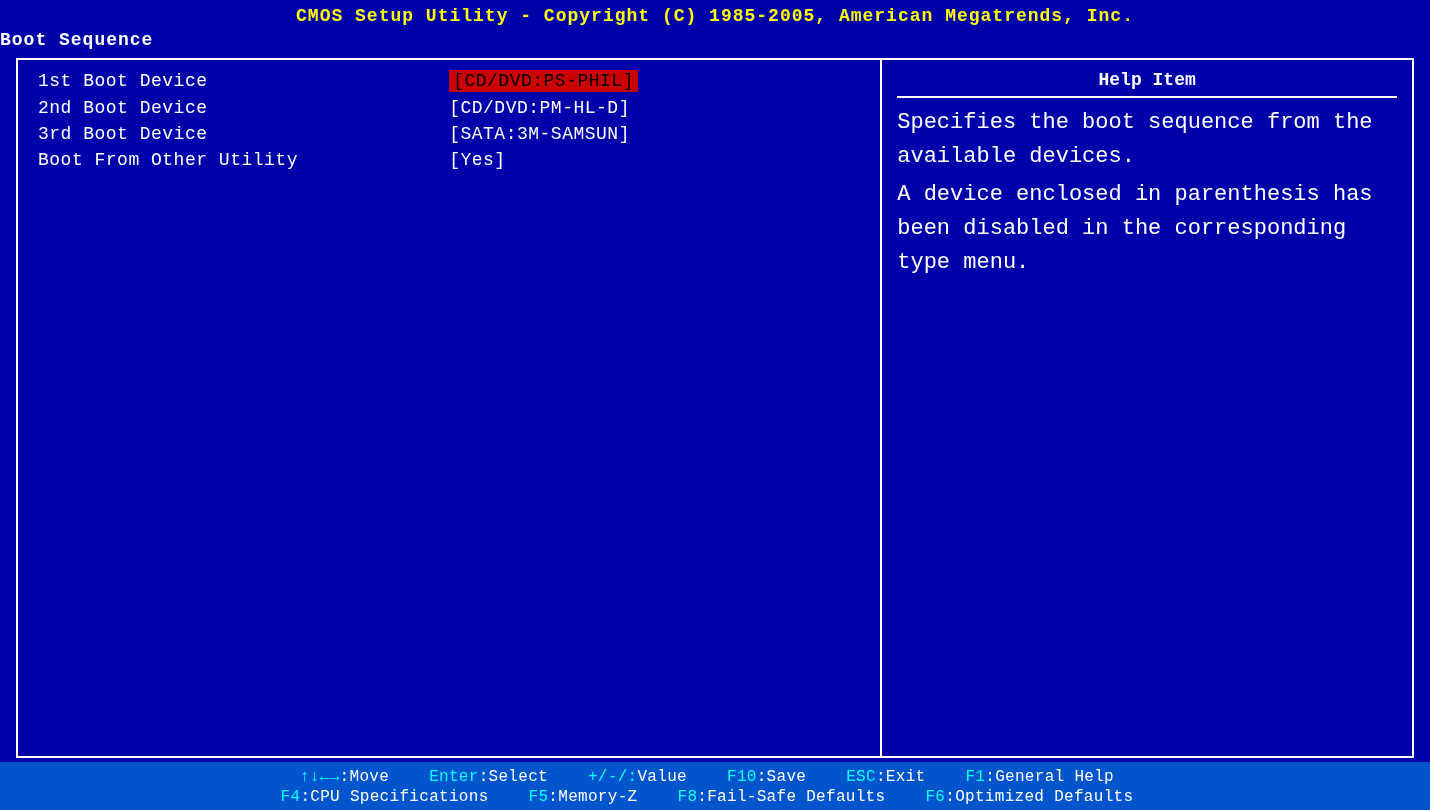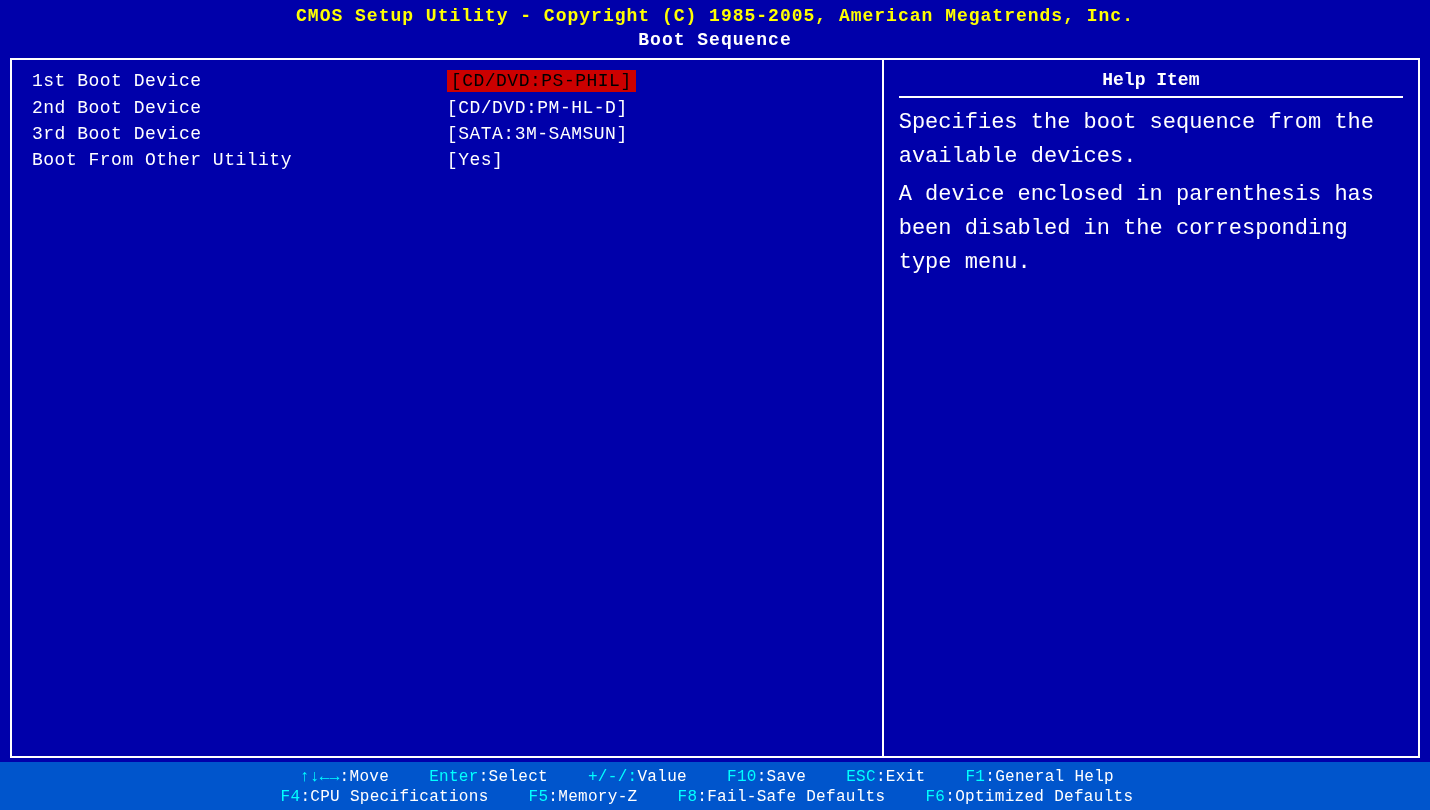--- a/index.html
+++ b/index.html
@@ -32,33 +32,33 @@
       text-align: center;
       padding: 6px 0 2px 0;
       font-size: 18px;
       letter-spacing: 1px;
       font-weight: bold;
     }
 
     .top-subtitle {
       background-color: #0000aa;
       color: #ffffff;
-      text-align: center;
+      text-align: left;
       padding: 2px 0 4px 0;
       font-size: 18px;
       letter-spacing: 1px;
       font-weight: bold;
     }
 
     
     .main-content {
       flex: 1;
       display: flex;
       flex-direction: column;
-      padding: 4px 10px;
+      padding: 4px 16px;
       align-items: flex-end;
     }
 
     .content-border {
       flex: 1;
       border: 2px solid #ffffff;
       display: flex;
       flex-direction: row;
     }
 

